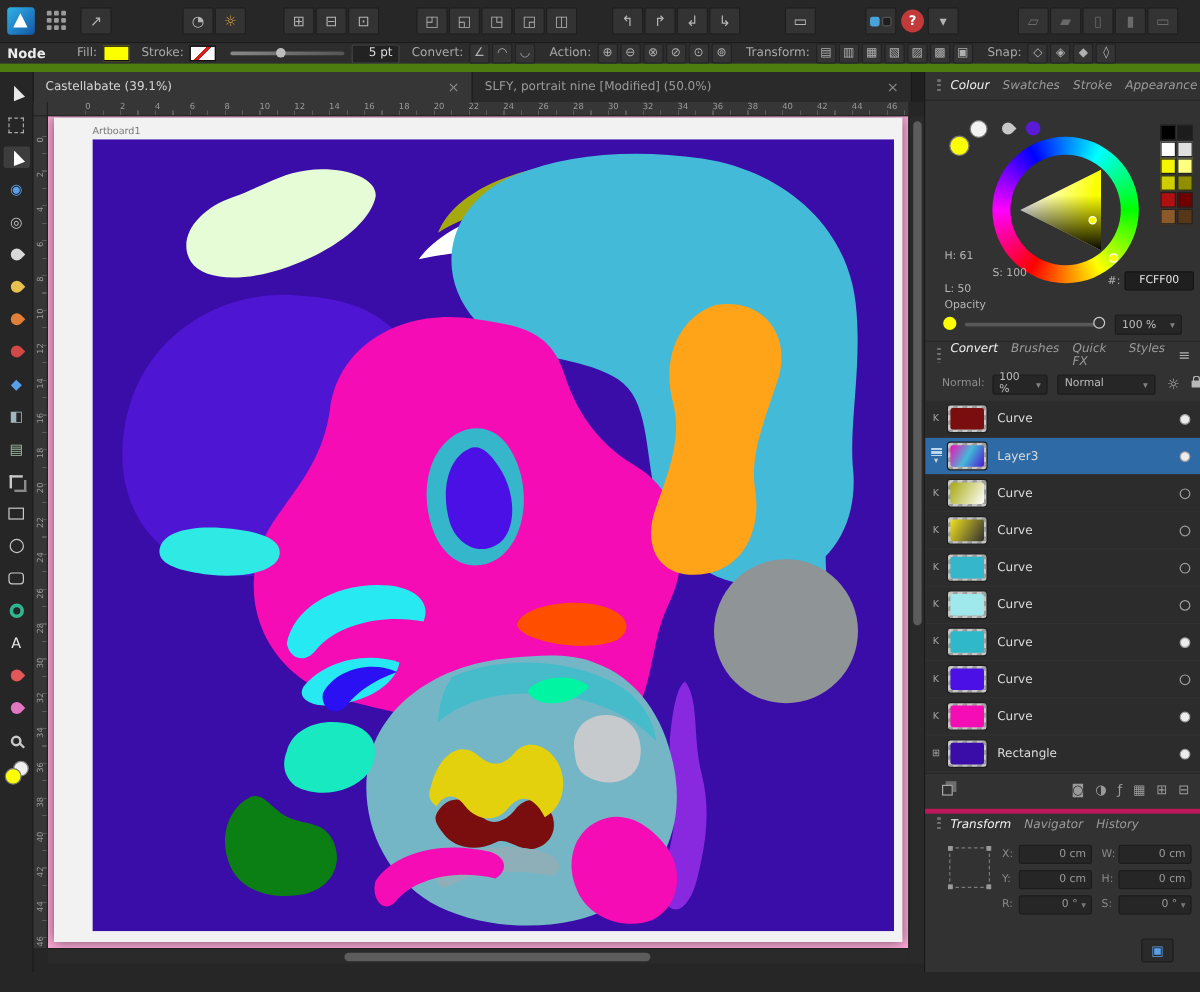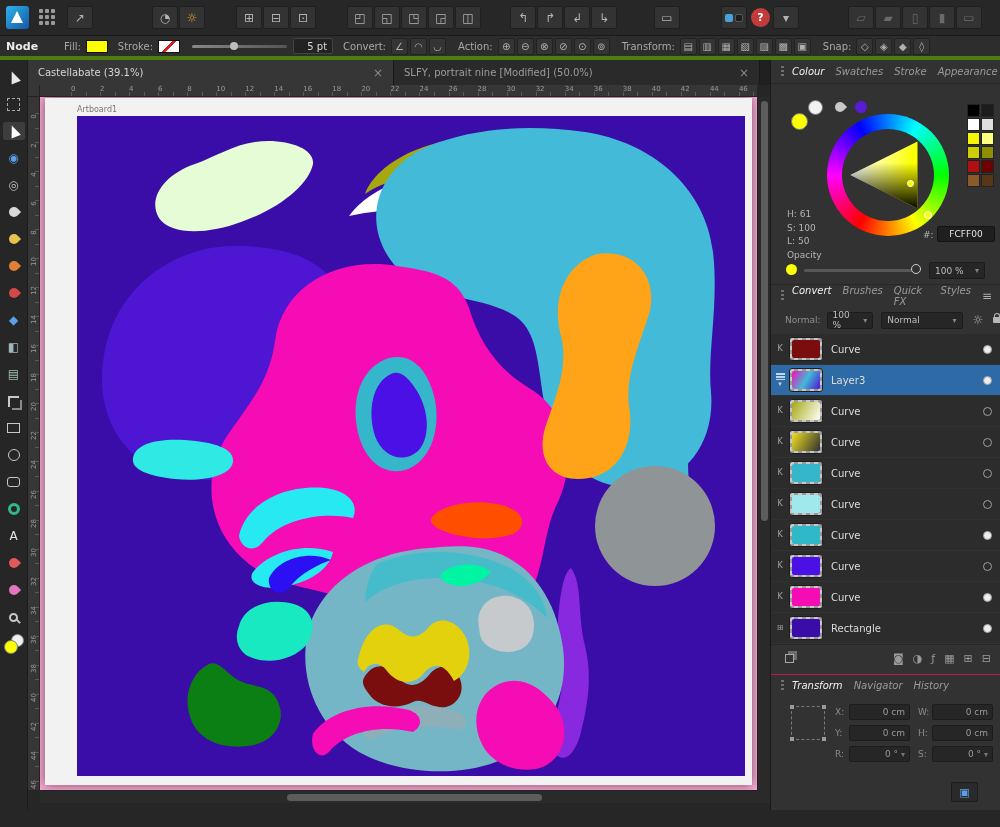--- a/index.html
+++ b/index.html
@@ -17,21 +17,21 @@
   .tbtn-dim{color:#6a6a6a;}
   .tbtn-dim .tico{color:#6a6a6a !important;}
   .tbtn-round{width:19px;height:19px;border-radius:50%;background:#c23a3a;color:#fff;font-weight:bold;font-size:11px;border:none;margin:0 3px;}
   .tgroup{display:inline-flex;align-items:center;}
   #export-btn{margin-left:10px;}
   .mini-sq{width:8px;height:8px;border-radius:2px;display:inline-block;}
   .mini-blue{background:#4aa3d8;margin-right:2px;}
   .mini-dark{background:#1d1d1d;border:1px solid #555;}
 
   
-  #context-bar{position:absolute;left:0;top:36px;width:1000px;height:24px;background:#2d2d2d;border-bottom:4px solid #4d7c0f;display:flex;align-items:center;padding:0 6px;white-space:nowrap;}
+  #context-bar{position:absolute;left:0;top:36px;width:1000px;height:24px;background:#2d2d2d;border-bottom:7px solid #4d7c0f;display:flex;align-items:center;padding:0 6px;white-space:nowrap;}
   .ctx-tool{font-weight:bold;color:#ececec;margin-right:16px;font-size:11px;}
   .ctx-label{color:#a8a8a8;font-size:10px;margin:0 5px 0 10px;}
   .swatch-fill{width:22px;height:13px;border:1px solid #111;display:inline-block;}
   .swatch-stroke{width:22px;height:13px;border:1px solid #111;display:inline-block;background:linear-gradient(135deg,#fff 44%,#d02020 44%,#d02020 56%,#fff 56%);}
   .stroke-slider{position:relative;width:95px;height:3px;background:linear-gradient(to right,#888,#555);margin:0 6px 0 12px;display:inline-block;border-radius:2px;}
   .slider-handle{position:absolute;left:38px;top:-3px;width:8px;height:8px;border-radius:50%;background:#bdbdbd;}
   .ctx-input{min-width:40px;height:16px;background:#222;border:1px solid #434343;border-radius:2px;color:#d8d8d8;font-size:10px;display:inline-flex;align-items:center;justify-content:flex-end;padding:0 5px;}
   .ctx-sec{display:inline-flex;align-items:center;}
   .cbtn{width:17px;height:17px;background:#343434;border:1px solid #222;border-radius:2px;color:#b0b0b0;font-size:10px;display:inline-flex;align-items:center;justify-content:center;margin-right:2px;}
 
@@ -83,21 +83,21 @@
 
   
   #right-panel{position:absolute;left:770px;top:60px;width:230px;height:750px;background:#323232;border-left:1px solid #191919;}
   .prow{position:absolute;left:0;right:0;display:flex;align-items:center;font-style:italic;}
   .grip{width:3px;height:12px;background:repeating-linear-gradient(#717171 0 2px,transparent 2px 4px);margin:0 8px 0 10px;flex:none;}
   .ptab{font-size:10px;color:#9a9a9a;margin-right:11px;}
   .ptab-active{color:#f0f0f0;}
   .hamburger{margin-left:auto;margin-right:8px;color:#b0b0b0;font-size:12px;}
   #colour-tabs-row{top:0;height:24px;border-bottom:1px solid #272727;}
   #layers-tabs-row{top:224px;height:22px;border-top:1px solid #272727;}
-  #transform-tabs-row{top:614px;height:22px;border-top:1px solid #be185d;}
+  #transform-tabs-row{top:614px;height:22px;border-top:4px solid #be185d;}
 
   #colour-body{position:absolute;left:0;top:24px;width:230px;height:200px;}
   #fs-selector{position:absolute;left:20px;top:16px;width:32px;height:30px;}
   .cs-back{position:absolute;right:0;top:0;width:15px;height:15px;border-radius:50%;background:#f2f2f2;border:1px solid #777;}
   .cs-front{position:absolute;left:0;bottom:0;width:17px;height:17px;border-radius:50%;background:#FCFF00;border:1px solid #777;}
   .eyedrop{position:absolute;left:64px;top:18px;width:10px;height:10px;background:#c8c8c8;border-radius:0 50% 50% 50%;transform:rotate(135deg);}
   .mini-colour{position:absolute;left:84px;top:17px;width:12px;height:12px;border-radius:50%;background:#5a1bd6;}
   #colour-wheel{position:absolute;left:56px;top:30px;width:122px;height:122px;}
   .wheel-ring{position:absolute;inset:0;border-radius:50%;background:conic-gradient(from 210deg,#f00,#f0f,#00f,#0ff,#0f0,#ff0,#f00);}
   .wheel-inner{position:absolute;inset:15px;border-radius:50%;background:#323232;}
@@ -532,21 +532,21 @@
           <span class="swq" style="background: rgb(246, 246, 0);"></span>
           <span class="swq" style="background: rgb(255, 255, 128);"></span>
           <span class="swq" style="background: rgb(205, 205, 0);"></span>
           <span class="swq" style="background: rgb(143, 143, 0);"></span>
           <span class="swq" style="background: rgb(176, 16, 16);"></span>
           <span class="swq" style="background: rgb(111, 0, 0);"></span>
           <span class="swq" style="background: rgb(139, 90, 43);"></span>
           <span class="swq" style="background: rgb(88, 54, 24);"></span>
         </div>
       <span class="hsl" style="top:126px;">H: 61</span>
-      <span class="hsl" style="top:140px;">S: 100</span>
+      <span class="hsl" style="top:140px;margin-left:40px;">S: 100</span>
       <span class="hsl" style="top:153px;">L: 50</span>
       <span id="hex-label">#:</span>
       <div id="hex-box">FCFF00</div>
       <span id="opacity-label">Opacity</span>
       <span id="op-dot"></span>
       <span id="op-track"></span>
       <span id="op-handle"></span>
       <div class="dd" id="op-value">
         <span>100 %</span>
         <span class="arr">▾</span>

